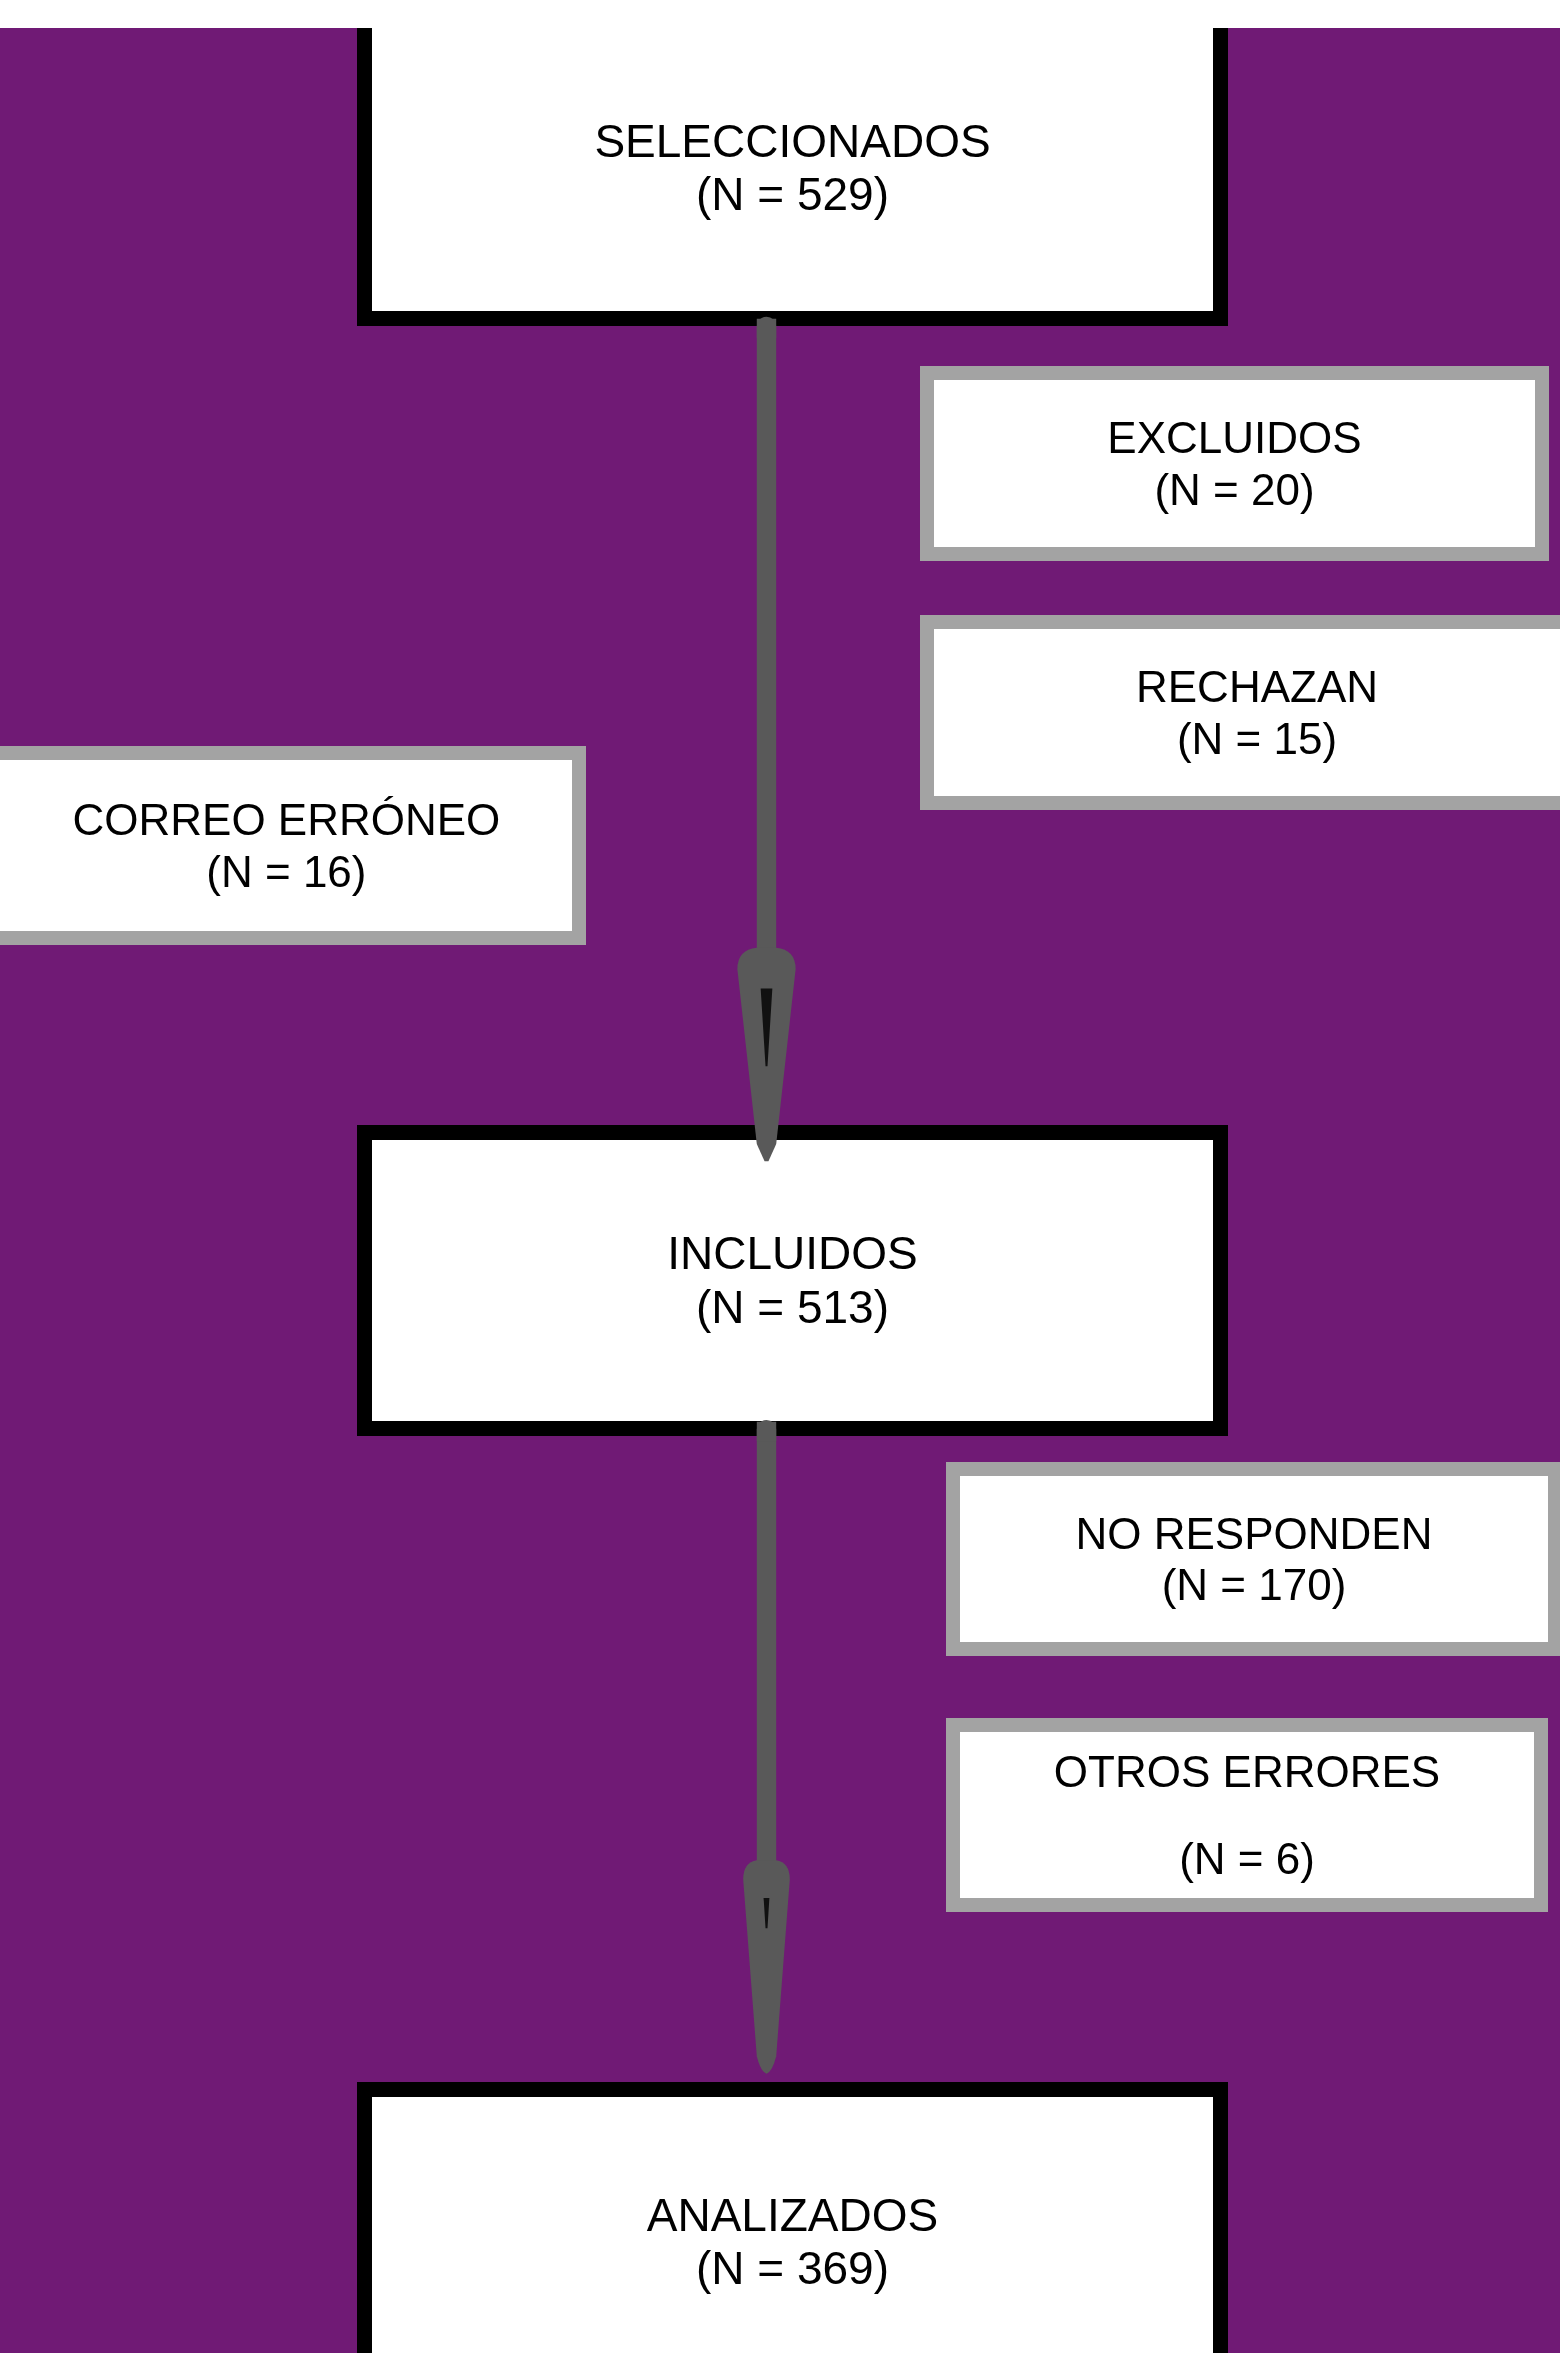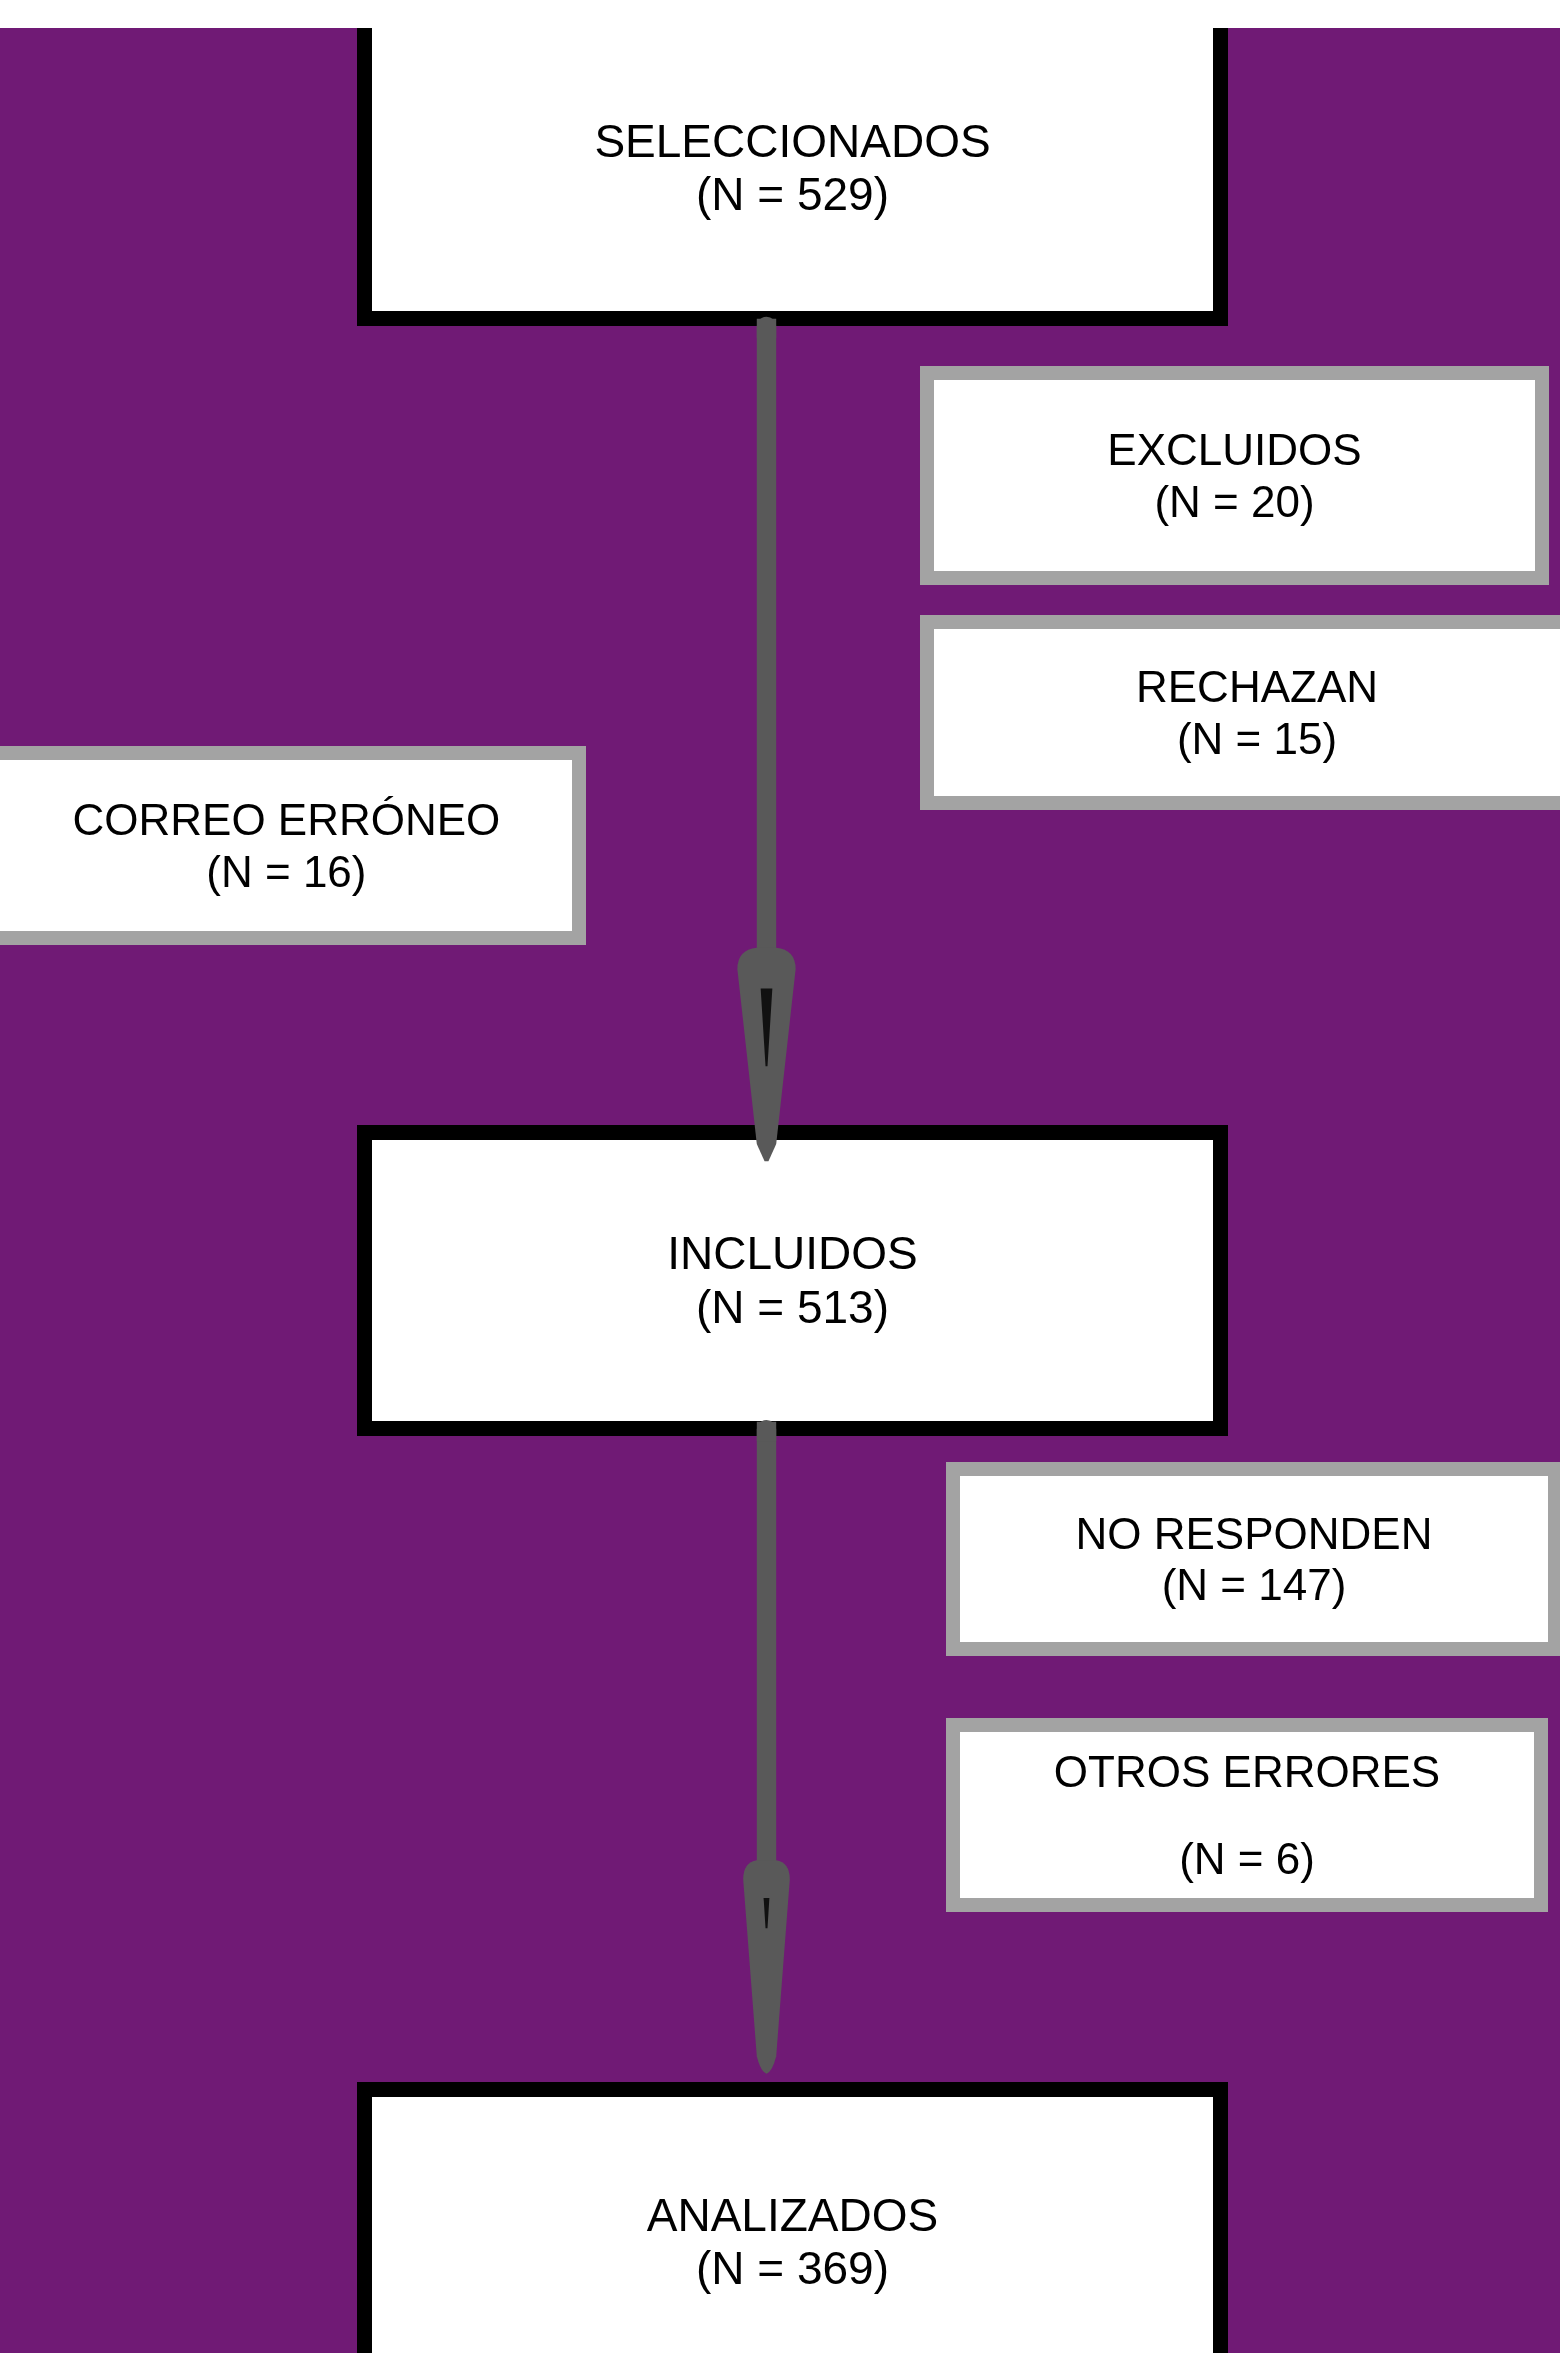--- a/index.html
+++ b/index.html
@@ -67,21 +67,21 @@
   #node-analizados {
     left: 357px;
     top: 2054px;
     width: 871px;
     height: 320px;
   }
   #node-excluidos {
     left: 920px;
     top: 338px;
     width: 629px;
-    height: 219px;
+    height: 195px;
   }
   #node-rechazan {
     left: 920px;
     top: 587px;
     width: 674px;
     height: 195px;
   }
   #node-correo {
     left: -13.6px;
     top: 718px;
@@ -145,21 +145,21 @@
     <span class="line2">(N = 16)</span>
   </div>
 
   <div class="node primary" id="node-incluidos">
     <span class="line1">INCLUIDOS</span>
     <span class="line2">(N = 513)</span>
   </div>
 
   <div class="node secondary" id="node-no-responden">
     <span class="line1">NO RESPONDEN</span>
-    <span class="line2">(N = 147)</span>
+    <span class="line2">(N = 170)</span>
   </div>
 
   <div class="node secondary" id="node-otros-errores">
     <span class="line1">OTROS ERRORES</span>
     <span class="line2">(N = 6)</span>
   </div>
 
   <div class="node primary" id="node-analizados">
     <span class="line1">ANALIZADOS</span>
     <span class="line2">(N = 369)</span>

